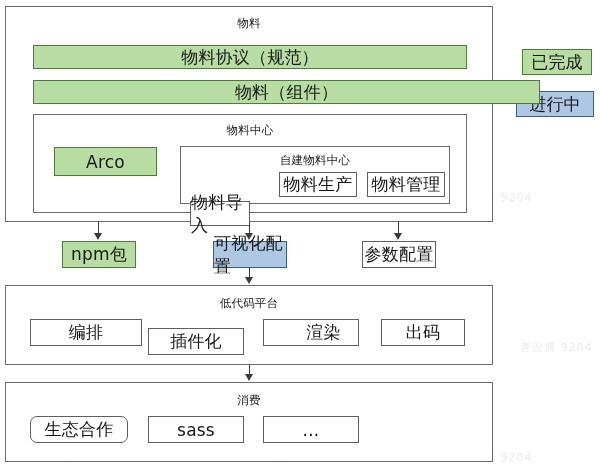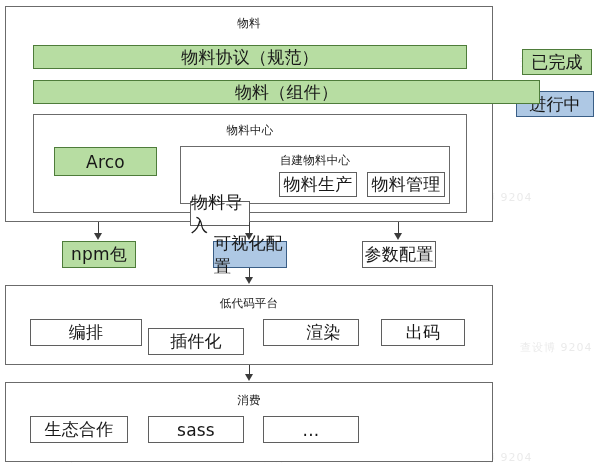--- a/index.html
+++ b/index.html
@@ -190,21 +190,21 @@
       <span>出码</span>
     </div>
   </div>
 
   <div class="arrow-line" style="left:249px; top:365px; height:10px;"></div>
   <div class="arrow-head" style="left:245px; top:374px;"></div>
 
   <div class="box group" style="left:5px; top:382px; width:488px; height:80px;">
     <div class="group-title" style="top:10px;">消费</div>
 
-    <div class="cell" style="left:24px; top:33px; width:98px; height:27px;">
+    <div class="cell" style="left:24px; top:33px; width:98px; height:27px;border-radius:7px;">
       <span>生态合作</span>
     </div>
     <div class="cell" style="left:142px; top:33px; width:96px; height:27px;">
       <span>sass</span>
     </div>
     <div class="cell" style="left:257px; top:33px; width:96px; height:27px;">
       <span>...</span>
     </div>
   </div>
 

